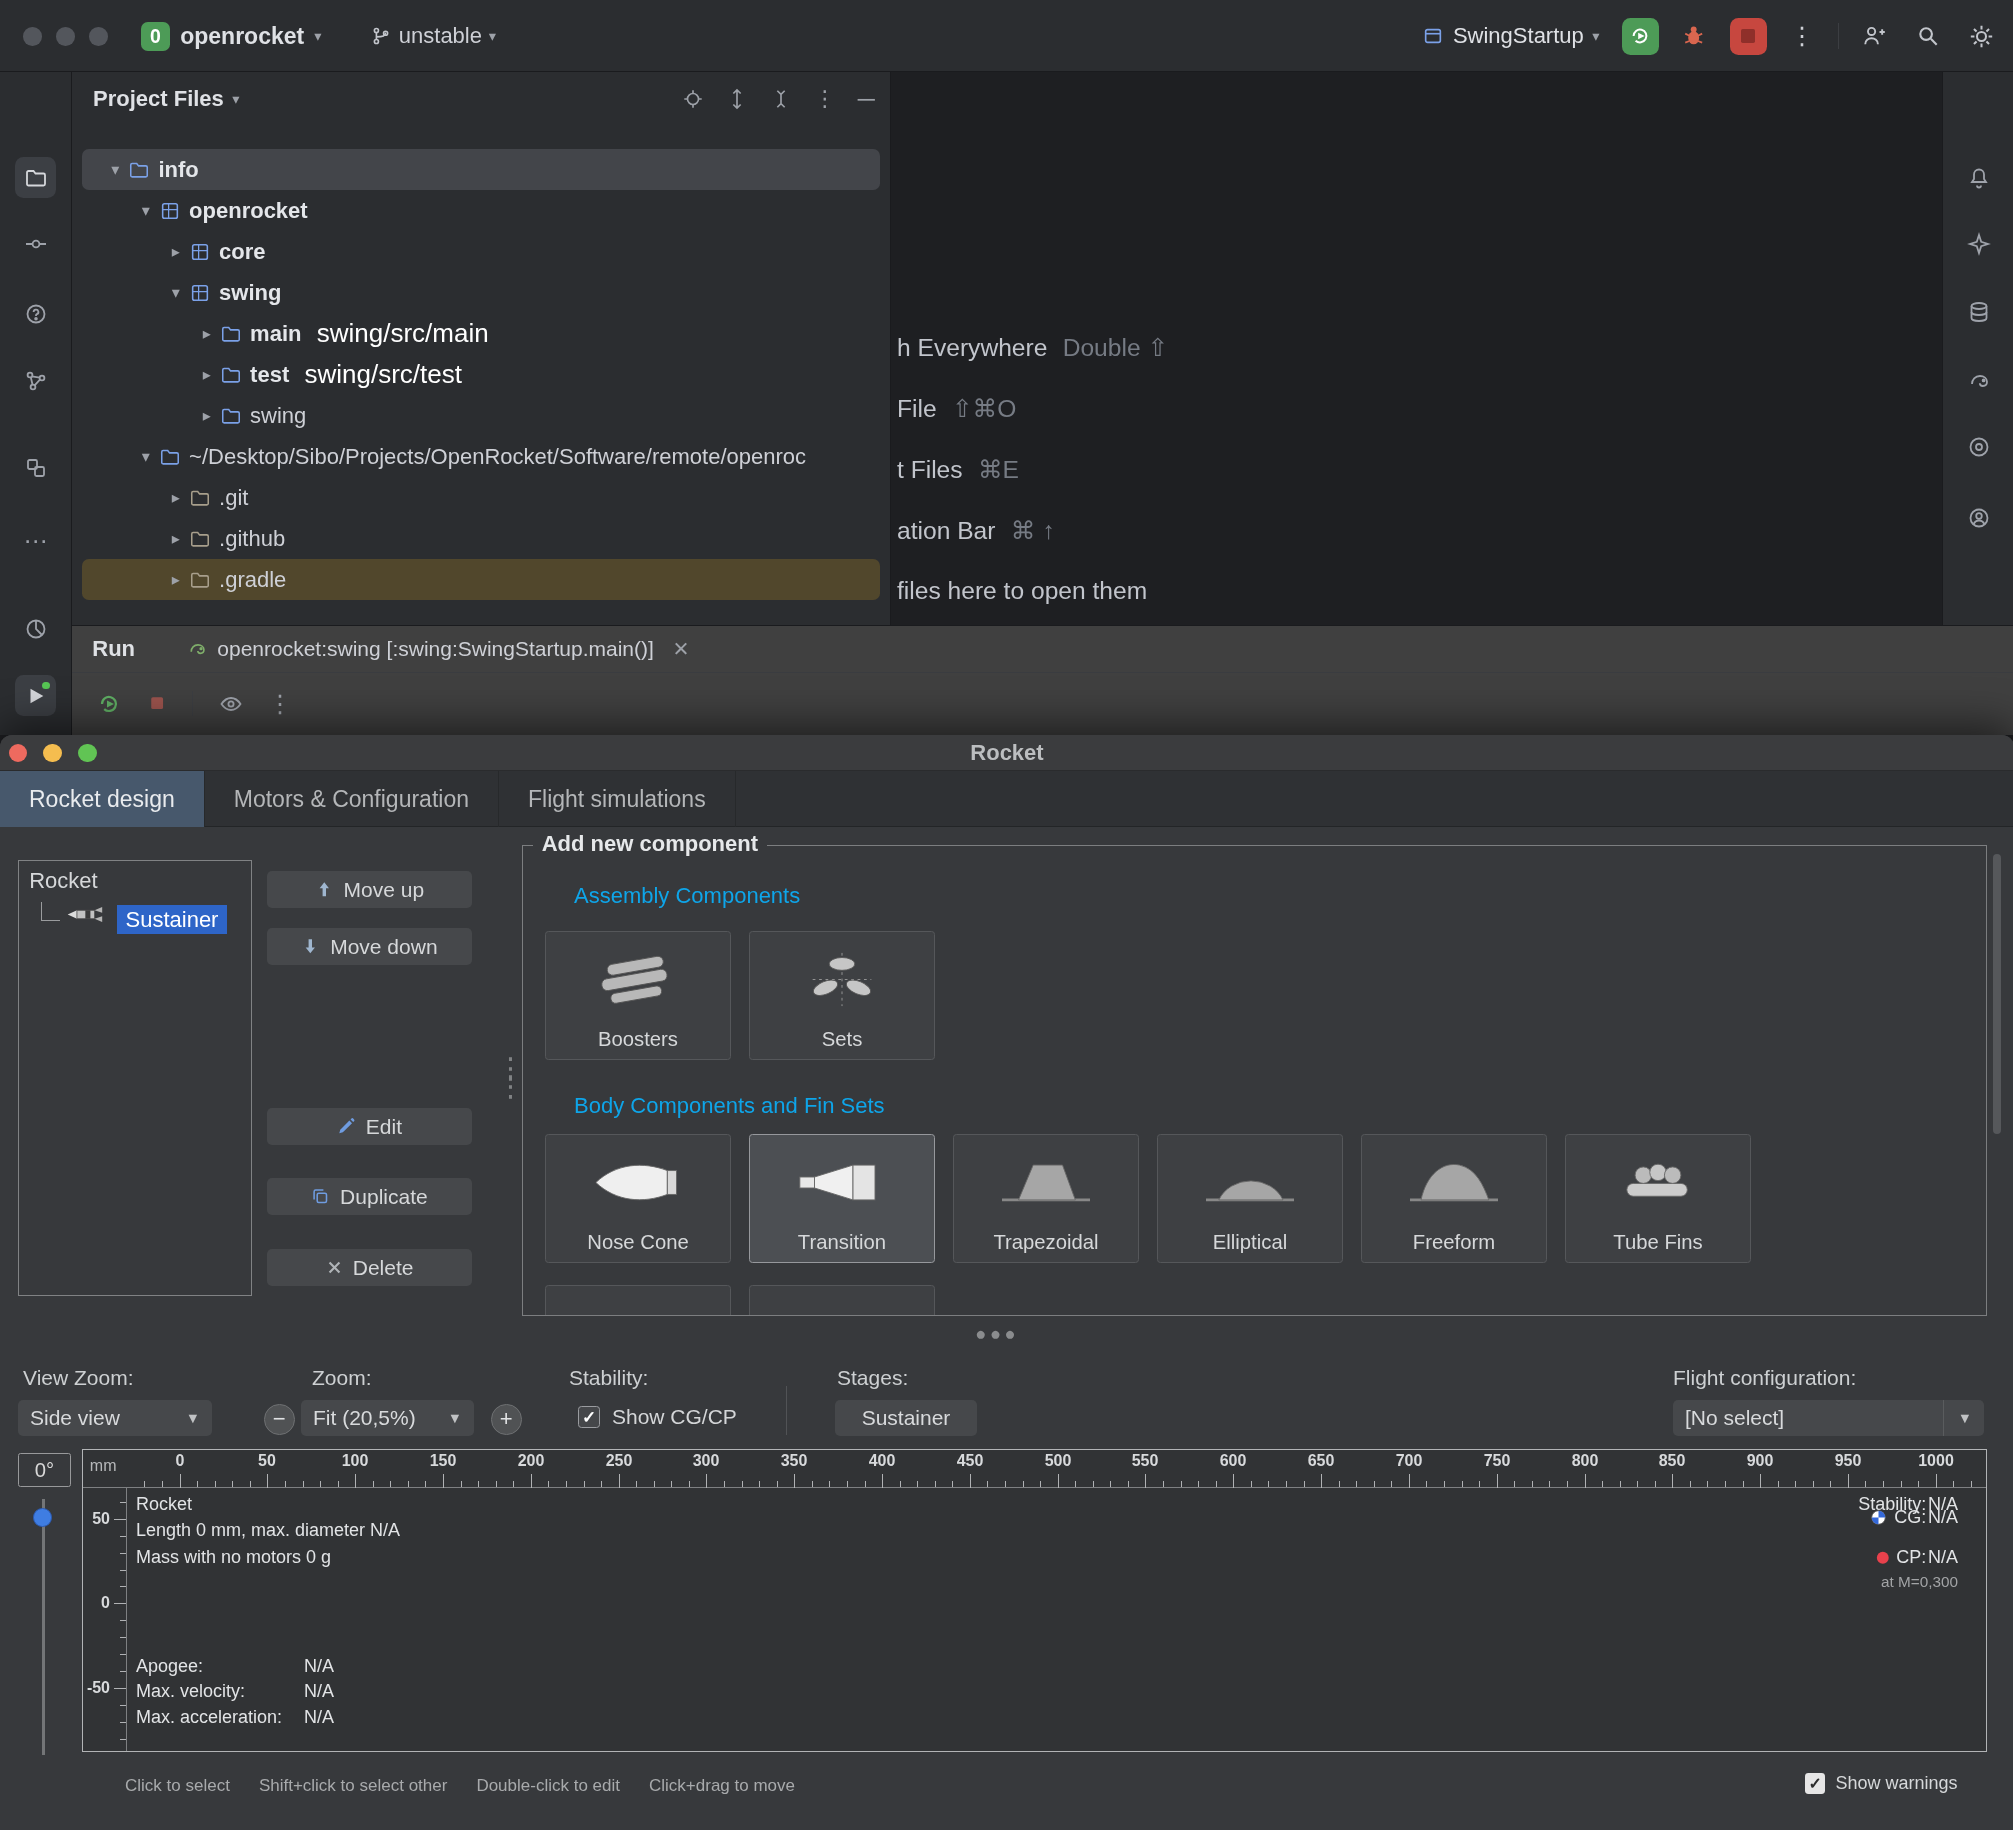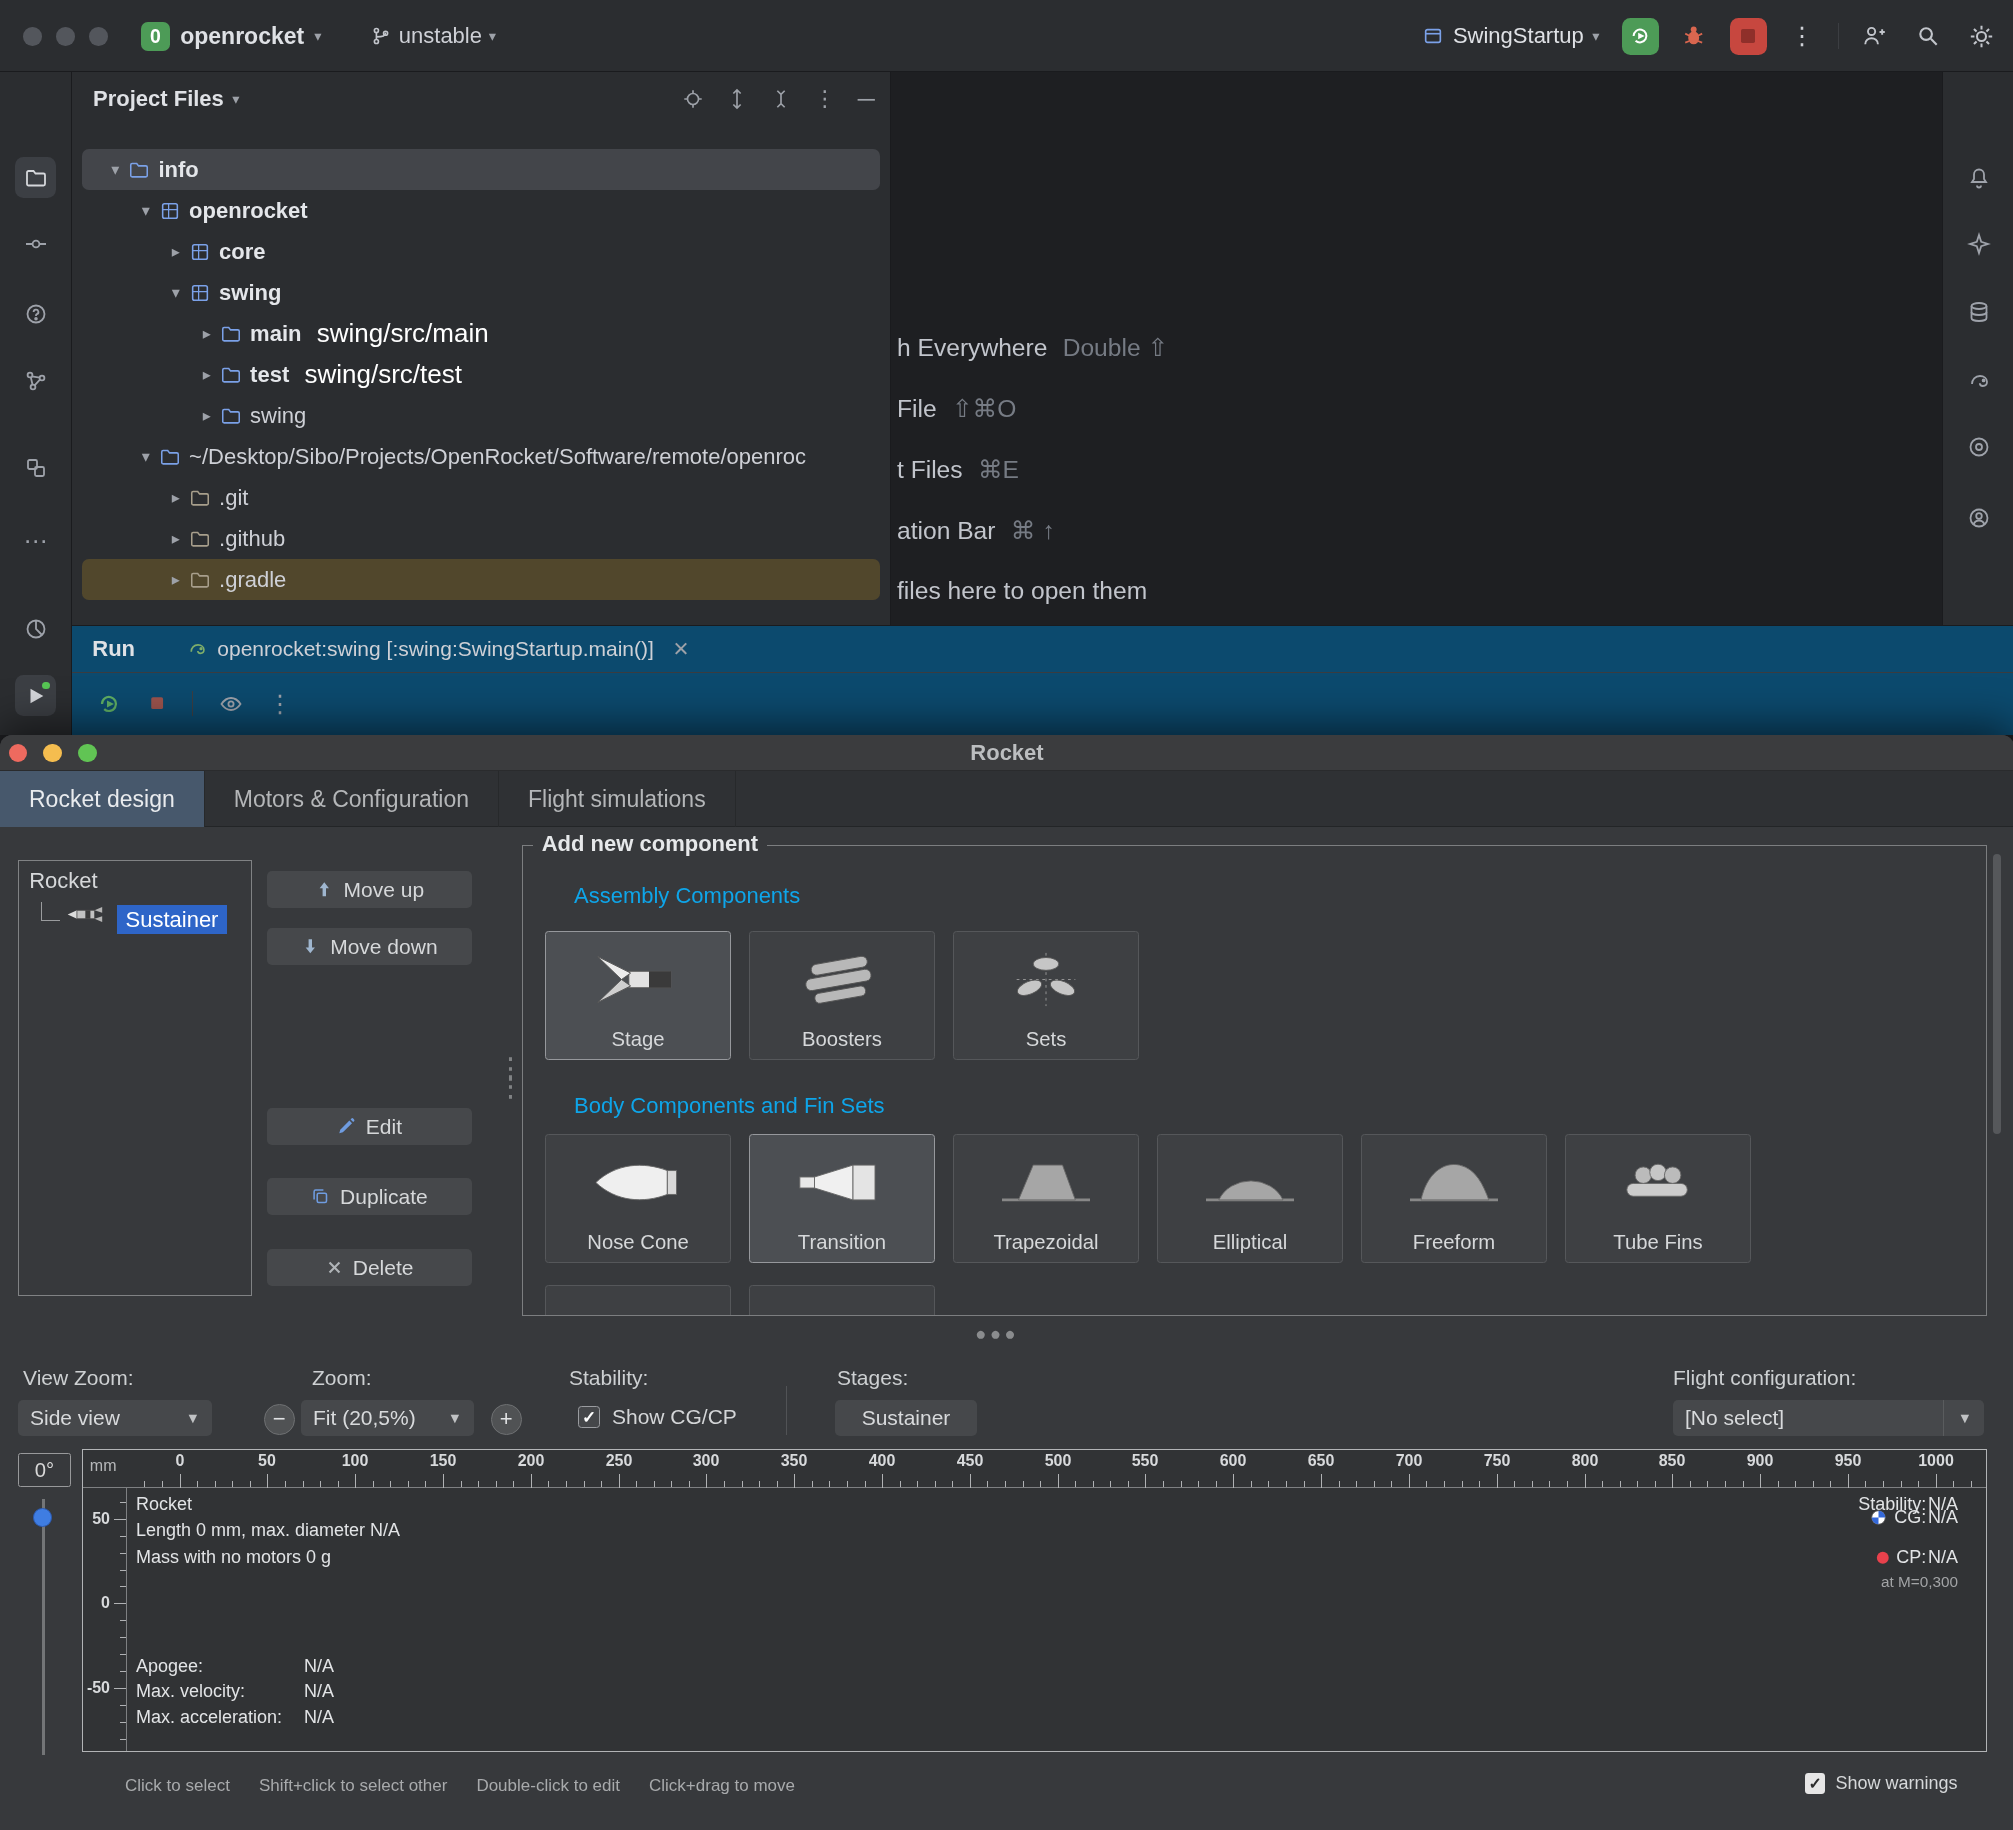--- a/index.html
+++ b/index.html
@@ -43,21 +43,21 @@
   #pp-actions{position:absolute;right:15.3px;top:0;height:53px;display:flex;align-items:center;gap:22px;}
   #project-tree{position:absolute;left:10.2px;top:77px;right:10.2px;}
   .tree-row{display:flex;align-items:center;height:41px;border-radius:6.8px;font-size:22px;color:#ced0d6;white-space:nowrap;overflow:hidden;}
   .tree-row.sel-gray{background:#43454a;}
   .tree-row.sel-amber{background:#51472c;}
   .tree-row .tchev{width:25.4px;color:#9da1a8;font-size:16px;text-align:center;flex:none;}
   .tree-row .ticn{flex:none;margin-right:8.5px;}
   .tree-label.b{font-weight:bold;color:#e4e6ea;}
   .tree-hint{color:#ffffff;margin-left:15.3px;font-size:26px;}
 
-  #run-panel{position:absolute;left:72px;top:625px;width:1942px;height:110px;background:#0c4a6e;border-top:0.8px solid #1a1b1e;}
+  #run-panel{position:absolute;left:72px;top:625px;width:1942px;height:110px;background:#404040;border-top:0.8px solid #1a1b1e;}
   #run-header{height:47px;display:flex;align-items:center;padding-left:20.3px;border-bottom:0.8px solid #3a3c40;}
   #run-title{font-size:22px;font-weight:600;color:#dfe1e5;width:64px;}
   #run-tab{display:flex;align-items:center;gap:10.2px;margin-left:30.5px;font-size:21px;color:#ced0d6;}
   #run-tab .x{color:#9da1a8;font-size:20.3px;margin-left:8.5px;}
   #run-toolbar{display:flex;align-items:center;gap:25.4px;padding-left:25.4px;height:61px;}
 
   
   #orwin{position:absolute;left:0;top:735px;width:2014px;height:1096px;background:#37393c;
          border-radius:12px 12px 0 0;box-shadow:0 -8.5px 42px rgba(0,0,0,.55);}
   #or-titlebar{position:relative;height:36px;background:#3b3c3e;border-radius:12px 12px 0 0;border-bottom:0.8px solid #2a2b2d;}
@@ -549,31 +549,20 @@
       <span>Delete</span>
     </div>
 
     <div id="drag-dots">⋮<br>⋮</div>
 
     <div id="groupbox">
       <span class="title">Add new component</span>
       <div id="group-inner">
         <div class="grp-label" style="top:37px">Assembly Components</div>
         <div class="comp-row" style="top:85px" id="comp-row-0">
-            <div class="comp-btn selected">
-              <div class="cicon">
-                <svg width="110" height="61" viewBox="0 0 120 66">
-                  <rect x="50" y="24" width="46" height="18" fill="#e2e2e2" stroke="#555"></rect>
-                  <rect x="72" y="24" width="24" height="18" fill="#3a3a3a"></rect>
-                  <polygon points="52,26 16,8 42,33" fill="#ececec" stroke="#555"></polygon>
-                  <polygon points="52,40 16,58 42,33" fill="#cfcfcf" stroke="#555"></polygon>
-                </svg>
-              </div>
-              <div class="clabel">Stage</div>
-            </div>
             <div class="comp-btn">
               <div class="cicon">
                 <svg width="110" height="61" viewBox="0 0 120 66" stroke="#555" fill="#b8b8b8">
                   <rect x="26" y="12" width="62" height="12" rx="6" transform="rotate(-10 57 18)"></rect>
                   <rect x="20" y="27" width="72" height="13" rx="6" transform="rotate(-10 56 33)"></rect>
                   <rect x="30" y="44" width="56" height="11" rx="5" transform="rotate(-10 58 49)"></rect>
                 </svg>
               </div>
               <div class="clabel">Boosters</div>
             </div>

